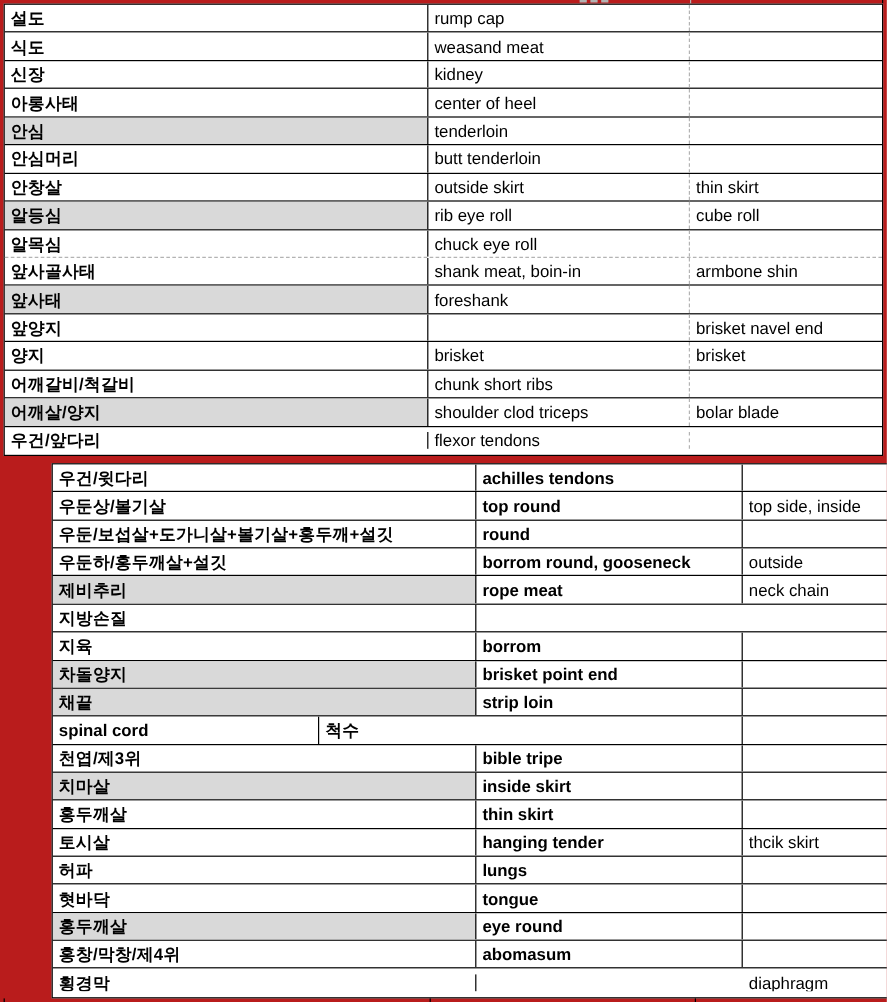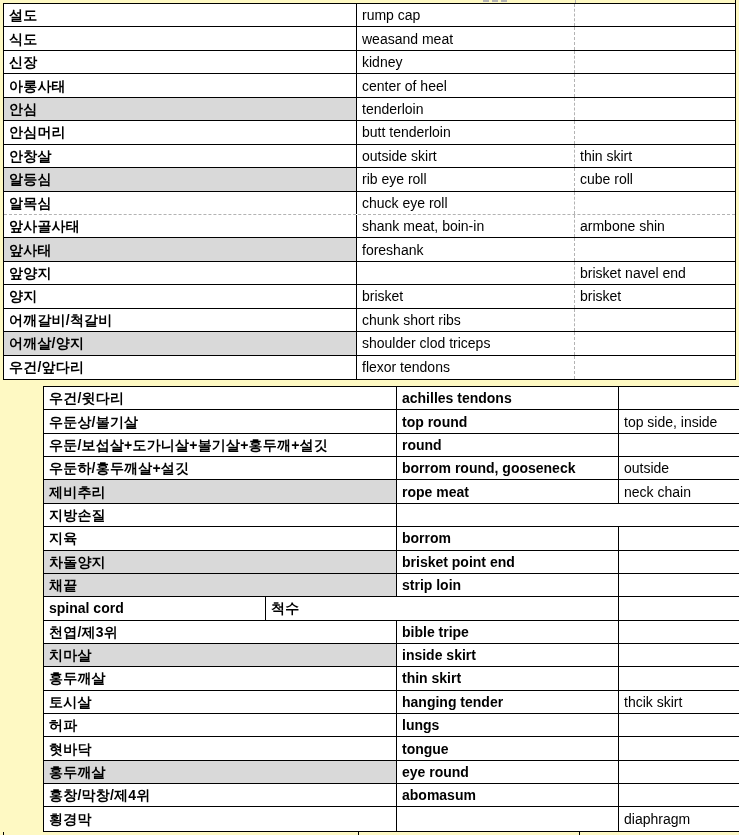--- a/index.html
+++ b/index.html
@@ -3,42 +3,42 @@
 <meta charset="utf-8">
 <style>
   html,body{margin:0;padding:0;}
   body{
     font-family:"Liberation Sans", sans-serif;
     background:#ffffff;
   }
   .sheet{
     position:relative;
     width:739px;height:835px;
-    background:#fef9c3;
+    background:#b91c1c;
     overflow:hidden;
   }
   .cut-table{
     position:absolute;
     left:3px;
     width:733px;
     border:1px solid #000;
     box-sizing:border-box;
     background:#fff;
   }
   .t1{top:3px;}
   .t2{top:386px;margin-left:40px;}
   .row{
     display:flex;
     box-sizing:border-box;
     border-bottom:1px solid #000;
     overflow:hidden;
   }
   .t1 .row{height:23.44px;}
   .t2 .row{height:23.37px;}
-  .t1 .row:last-child, .t2 .row:last-child{border-bottom:none;}
+  .t1 .row:last-child, .t2 .row:last-child{border-bottom:none;align-items:center;}
   .row.dashed-bottom{border-bottom:1px dashed #b3b3b3;}
   .cell{
     box-sizing:border-box;
     display:flex;
     align-items:center;
     font-size:14px;
     color:#000;
     white-space:nowrap;
     overflow:hidden;
     line-height:1;
@@ -153,20 +153,21 @@
 
   <div class="row">
     <div class="cell c1">어깨갈비/척갈비</div>
     <div class="cell c2">chunk short ribs</div>
     <div class="cell c3"></div>
   </div>
 
   <div class="row">
     <div class="cell c1 shaded">어깨살/양지</div>
     <div class="cell c2">shoulder clod triceps</div>
+    <div class="cell c3">bolar blade</div>
   </div>
 
   <div class="row">
     <div class="cell c1">우건/앞다리</div>
     <div class="cell c2">flexor tendons</div>
     <div class="cell c3"></div>
   </div>
 </div>
 
   <div class="cut-table t2">

